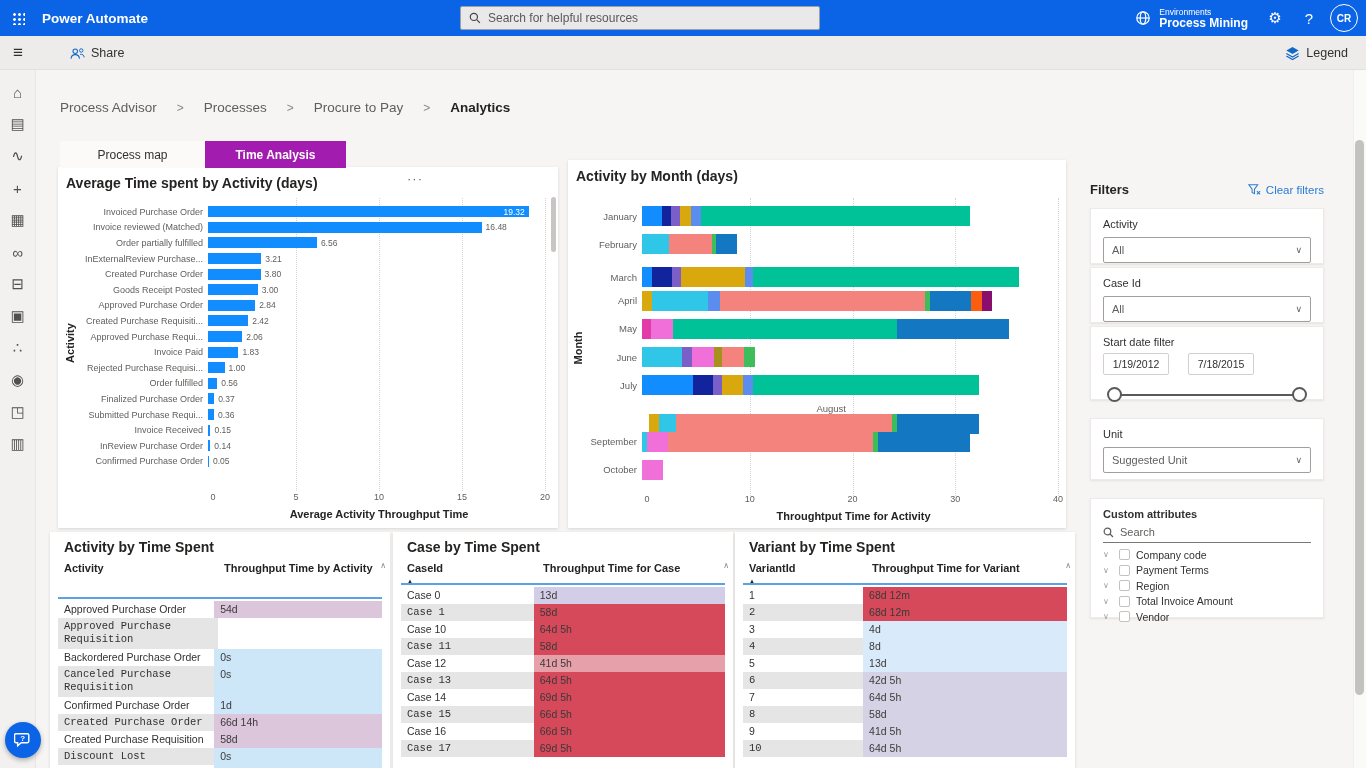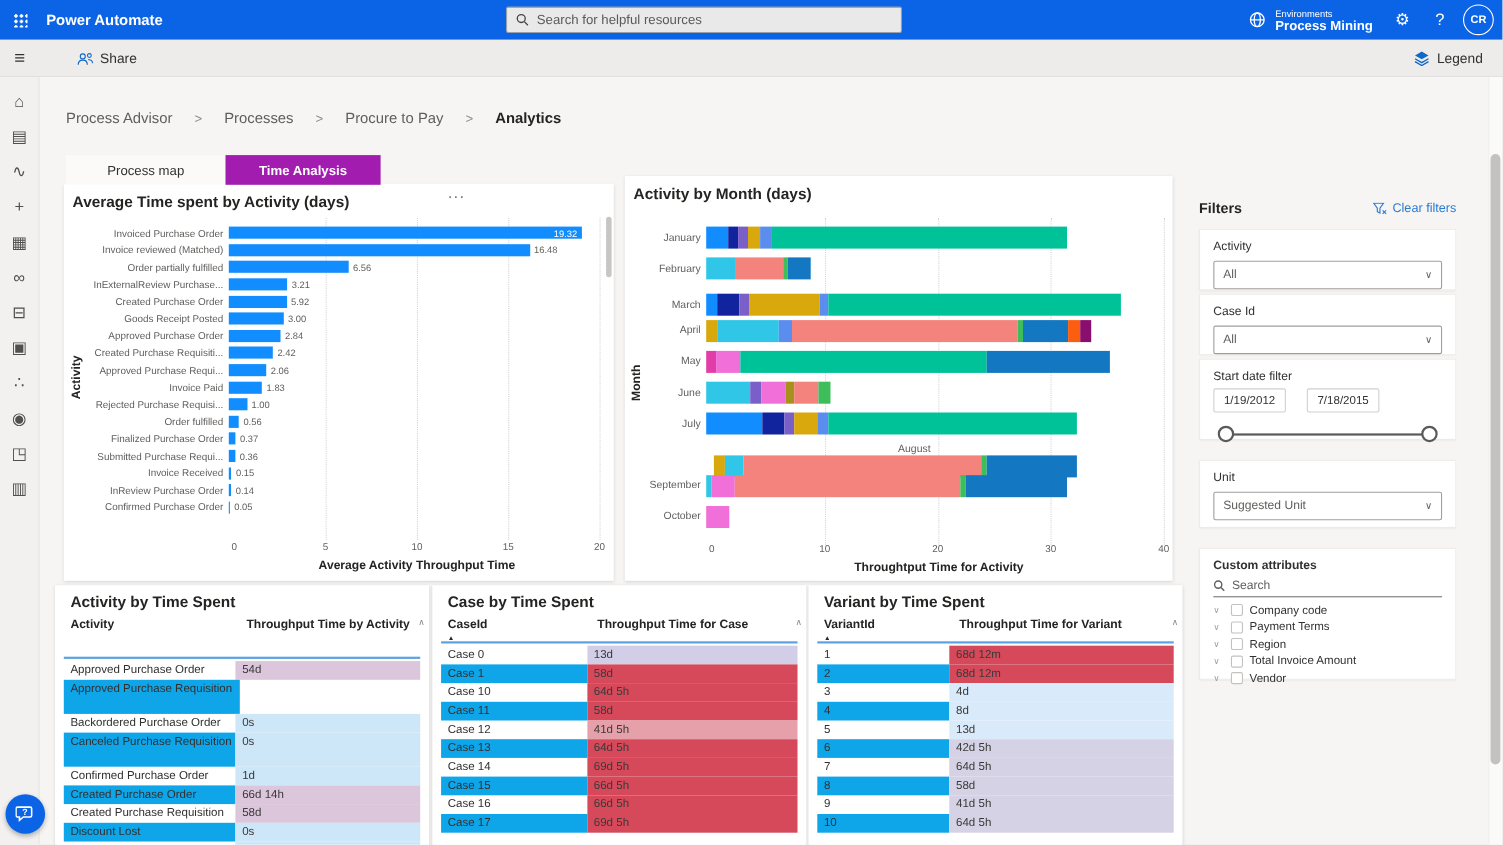--- a/index.html
+++ b/index.html
@@ -96,21 +96,21 @@
   .th1 { left:6px; width:150px; }
   .sortarrow { font-size:6px; display:block; color:#252423; }
   .scrollup { position:absolute; right:-4px; top:2px; font-size:8px; color:#8A8886; }
   .trows { position:absolute; left:8px; right:8px; }
   .trow { display:flex; }
   .trow .lab { font-size:10.5px; color:#323130; padding:2px 2px 2px 6px; line-height:13px; }
   .trow .val { font-size:10.5px; color:#3B3A39; padding:2px 0 2px 6px; line-height:13px; }
   .t0 .lab { width:160px; } .t0 .val { width:172px; }
   .t1 .lab { width:136px; } .t1 .val { width:196px; }
   .t2 .lab { width:123px; } .t2 .val { width:209px; }
-  .trow.alt .lab { background:#0ea5e9; }
+  .trow.alt .lab { background:#e5e5e5;font-family:Liberation Mono, monospace; }
   .thead.twolines { height:36px; } 
 
   
   .pg-scroll { position:absolute; right:0; top:70px; width:13px; height:698px; background:#FAFAF9; border-left:1px solid #EFEEED; z-index:24; }
   .pg-thumb { position:absolute; right:2px; top:70px; width:9px; height:555px; background:#C4C2C0; border-radius:5px; cursor:pointer; }
   .chat-btn { position:absolute; left:5px; top:722px; width:36px; height:36px; border-radius:50%; background:#0B64E6; display:flex; align-items:center; justify-content:center; cursor:pointer; z-index:30; box-shadow:0 2px 5px rgba(0,0,0,.3); }
 </style>
 </head>
 <body>
 
@@ -257,21 +257,21 @@
           <div class="llabel">InExternalReview Purchase...</div>
           <div class="lbarzone">
             <div class="lbar" style="width: 53.286px; background: rgb(17, 141, 255);"></div>
             <span class="lval-out" style="left: 57.286px;">3.21</span>
           </div>
         </div>
         <div class="lrow">
           <div class="llabel">Created Purchase Order</div>
           <div class="lbarzone">
             <div class="lbar" style="width: 52.622px; background: rgb(17, 141, 255);"></div>
-            <span class="lval-out" style="left: 56.622px;">5.92</span>
+            <span class="lval-out" style="left: 56.622px;">3.80</span>
           </div>
         </div>
         <div class="lrow">
           <div class="llabel">Goods Receipt Posted</div>
           <div class="lbarzone">
             <div class="lbar" style="width: 49.8px; background: rgb(17, 141, 255);"></div>
             <span class="lval-out" style="left: 53.8px;">3.00</span>
           </div>
         </div>
         <div class="lrow">

